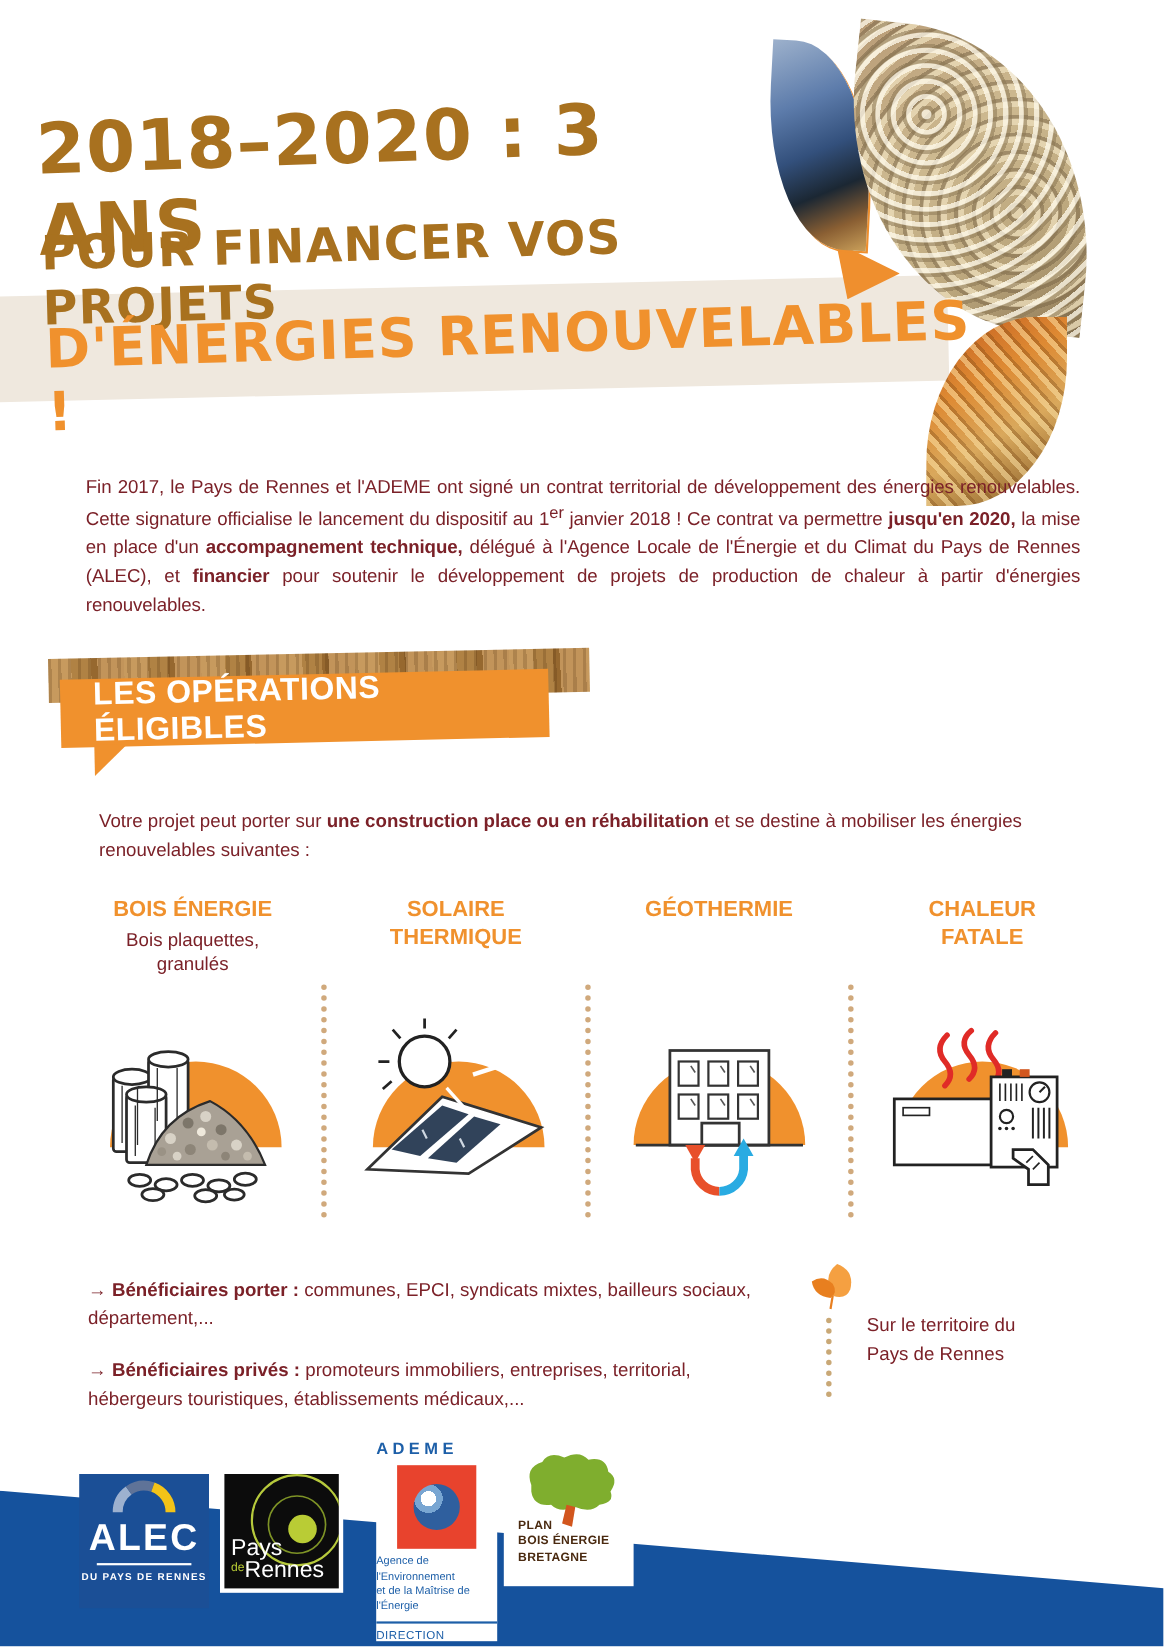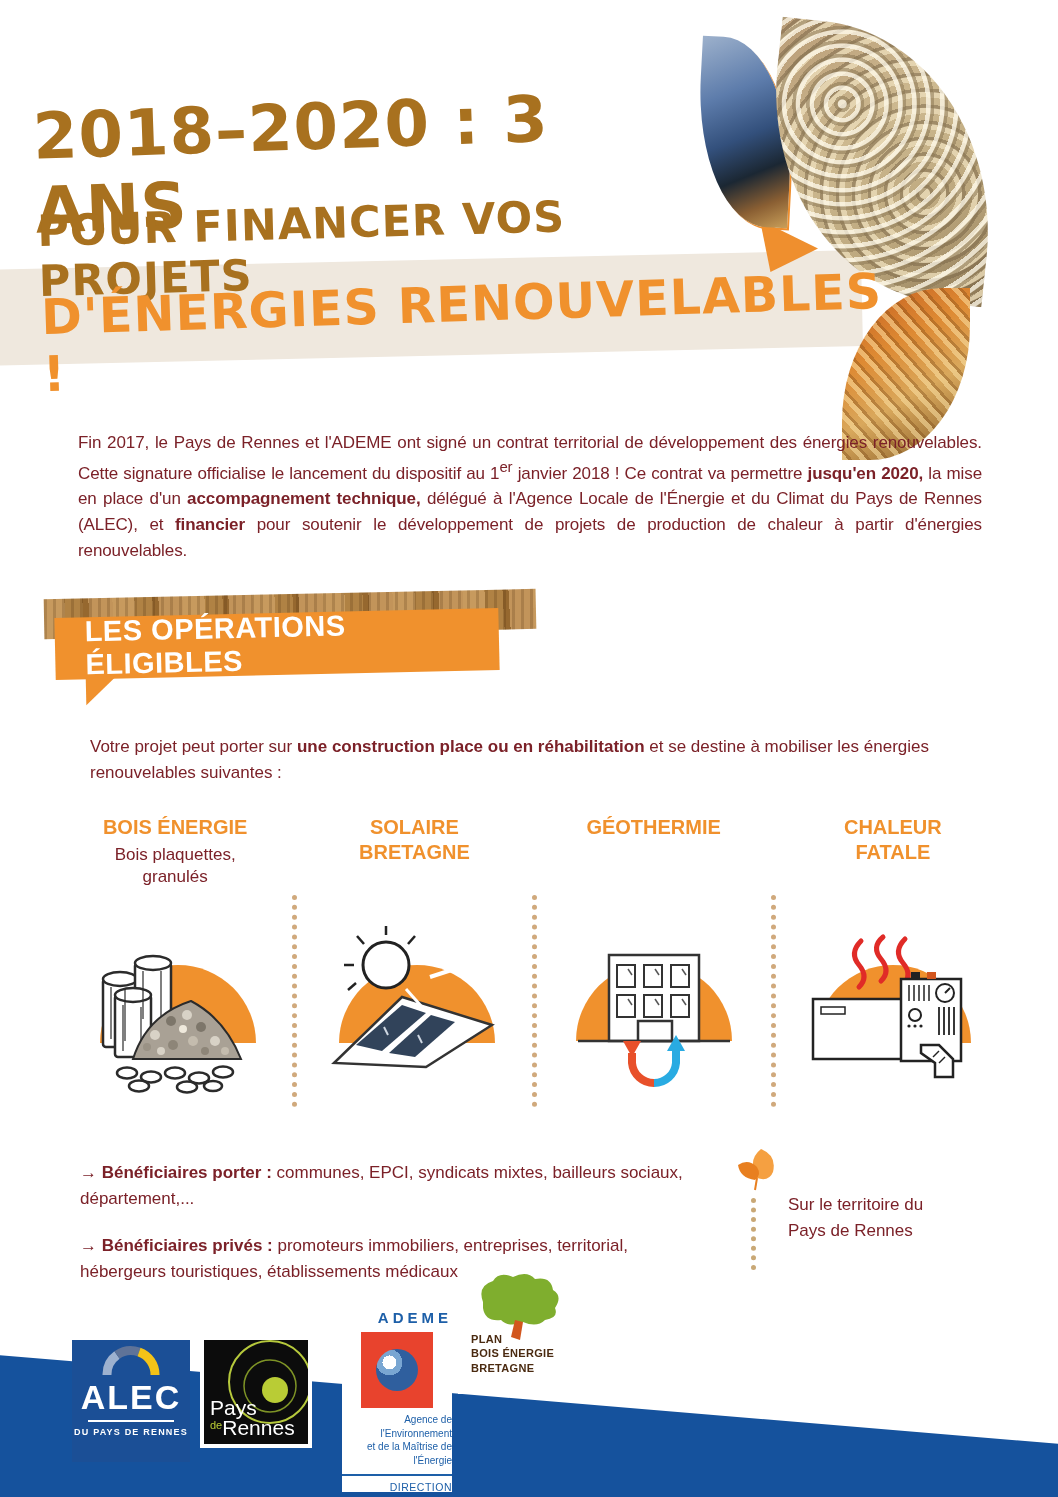--- a/index.html
+++ b/index.html
@@ -84,30 +84,30 @@
   .logo { position:absolute; overflow:hidden; }
   .logo-alec { left:72px; top:1340px; width:118px; height:122px; background:#1b4f96; text-align:center; color:#fff; }
   .logo-alec .arc { margin-top:5px; }
   .logo-alec .name { font-size:34px; font-weight:bold; letter-spacing:2px; line-height:1; margin-top:1px; }
   .logo-alec .rule { border-top:2px solid #fff; width:86px; margin:6px auto 5px; }
   .logo-alec .sub { font-size:9px; font-weight:bold; letter-spacing:1.2px; }
   .logo-pays { left:200px; top:1336px; width:112px; height:112px; background:#fff; padding:4px; }
   .pays-inner { position:relative; width:104px; height:104px; background:#0c0c0c; overflow:hidden; }
   .pays-text { position:absolute; left:6px; bottom:6px; color:#fff; font-size:21px; line-height:0.95; }
   .pays-text .de { color:#b9cc35; font-size:11px; vertical-align:6px; }
-  .logo-ademe { left:342px; top:1300px; width:110px; height:192px; background:#fff; text-align:right; }
+  .logo-ademe { left:342px; top:1300px; width:110px; height:192px; background:#fff; text-align:left; }
   .ademe-title { margin-top:9px; font-size:15px; font-weight:bold; letter-spacing:4px; color:#1d5fa8; }
   .ademe-square { width:72px; height:76px; background:#e8432d; margin:6px auto 0; display:flex; align-items:center; justify-content:center; }
   .ademe-globe { width:42px; height:42px; border-radius:50%;
     background:radial-gradient(circle at 32% 32%, #ffffff 0 7px, #79a6d2 7px 13px, #2f5f9e 13px 22px); }
   .ademe-desc { margin-top:5px; font-size:10px; line-height:1.35; color:#1d5fa8; }
   .ademe-rule { border-top:2px solid #1d5fa8; margin:7px 0 5px; }
   .ademe-dir { font-size:10.5px; color:#1d5fa8; letter-spacing:0.5px; }
   .ademe-region { font-size:12px; font-style:italic; color:#1d5fa8; margin-top:4px; font-family:"Liberation Serif",serif; }
-  .logo-plan { left:458px; top:1260px; width:118px; height:134px; background:#fff; }
+  .logo-plan { left:458px; top:1308px; width:118px; height:134px; background:#fff; }
   .plan-text { position:relative; z-index:1; margin:-14px 0 0 13px; font-size:11px; font-weight:bold;
     color:#4a2a10; line-height:1.3; letter-spacing:0.3px; }
 </style>
 </head>
 <body>
 
 <div class="page">
 
   <div class="beige-strip"></div>
 
@@ -181,21 +181,21 @@
             <ellipse cx="112" cy="164" rx="10" ry="5.5"></ellipse>
               <ellipse cx="138" cy="163" rx="9" ry="5"></ellipse>
           </g>
         </svg>
       </div>
     </div>
 
     <div class="energy-divider"></div>
 
     <div class="energy-col">
-      <div class="energy-name">SOLAIRE BRETAGNE</div>
+      <div class="energy-name">SOLAIRE THERMIQUE</div>
       <div class="energy-art">
         <svg width="200" height="175" viewBox="0 0 200 175">
           <path d="M25 120 A78 78 0 0 1 181 120 Z" fill="#f0912d"></path>
           <line x1="116" y1="54" x2="156" y2="41" stroke="#fff" stroke-width="4"></line>
           <circle cx="72" cy="42" r="23" fill="#fff" stroke="#222" stroke-width="3"></circle>
           <g stroke="#222" stroke-width="2.5">
             <line x1="40" y1="42" x2="30" y2="42"></line>
               <line x1="50" y1="21" x2="43" y2="13"></line>
             <line x1="72" y1="12" x2="72" y2="3"></line>
               <line x1="94" y1="21" x2="101" y2="13"></line>

